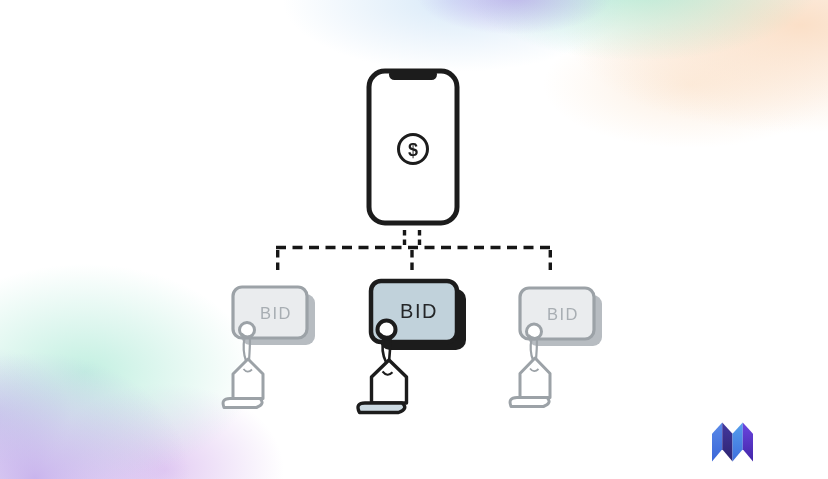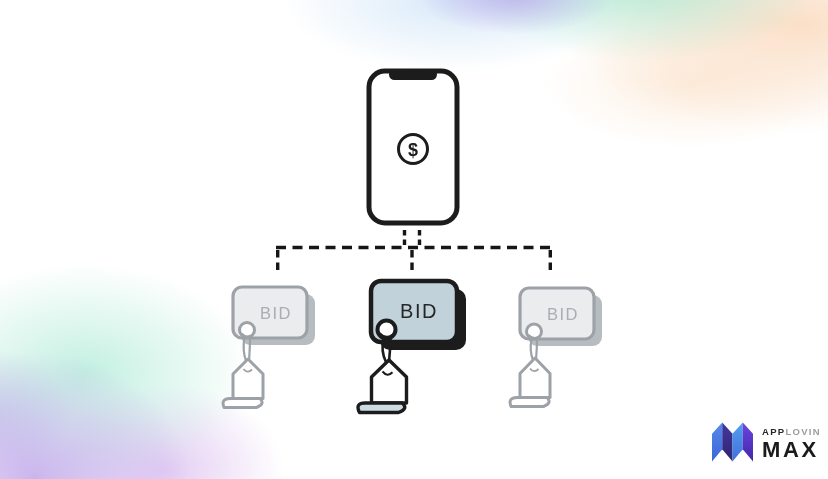--- a/index.html
+++ b/index.html
@@ -121,19 +121,15 @@
         <linearGradient id="gv" x1="0" y1="0" x2="0" y2="1">
           <stop offset="0" stop-color="#6b46e0"></stop>
             <stop offset="1" stop-color="#4326a8"></stop>
         </linearGradient>
       </defs>
       <polygon points="0,13 10,2 10,28 0,40" fill="url(#gb1)"></polygon>
       <polygon points="10,2 20,13 20,40 10,28" fill="url(#gi)"></polygon>
       <polygon points="20,13 30,2 30,28 20,40" fill="url(#gb2)"></polygon>
       <polygon points="30,2 40,13 40,40 30,28" fill="url(#gv)"></polygon>
     </svg>
-    <div class="logo-text">
-      <div class="logo-line1"><span class="logo-app">APP</span><span class="logo-lovin">LOVIN</span></div>
-      <div class="logo-max">MAX</div>
-    </div>
   </div>
 
 </div>
 
 </body></html>

